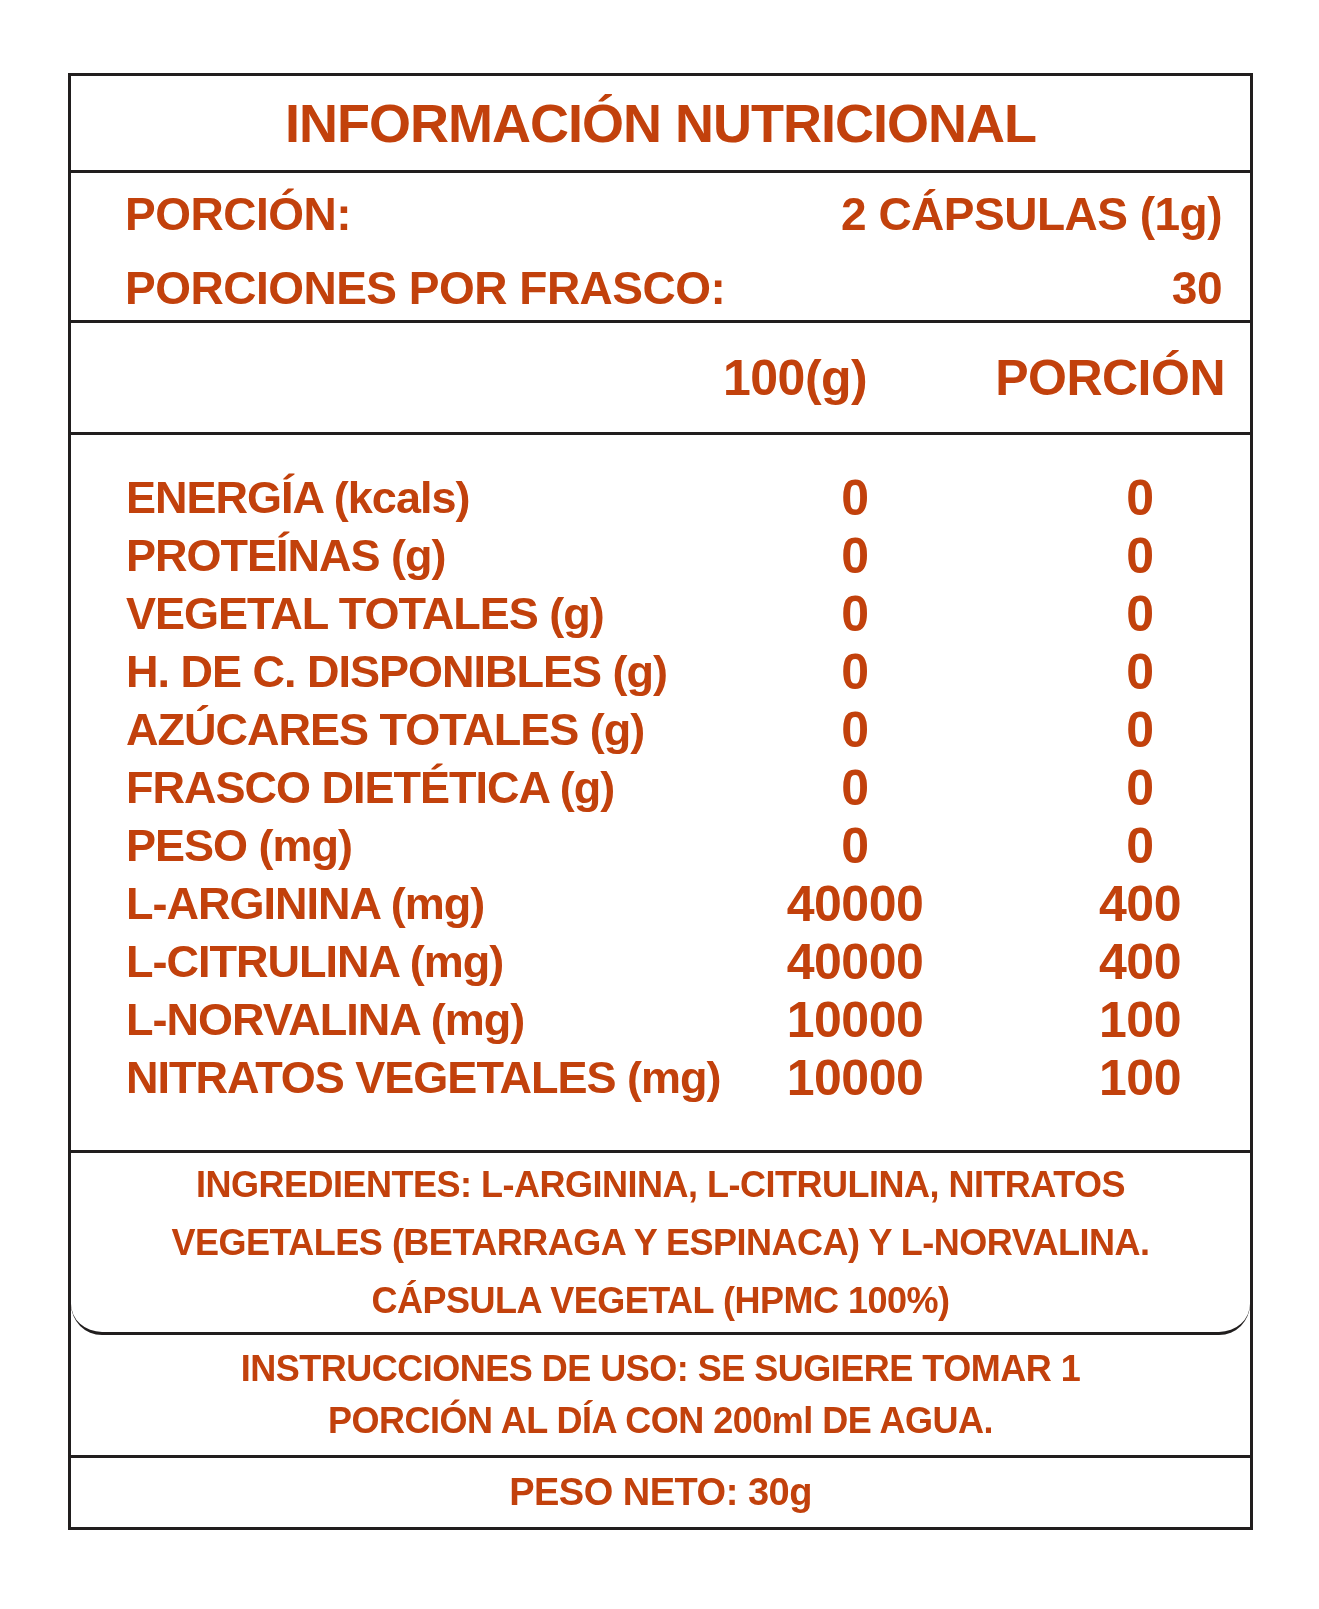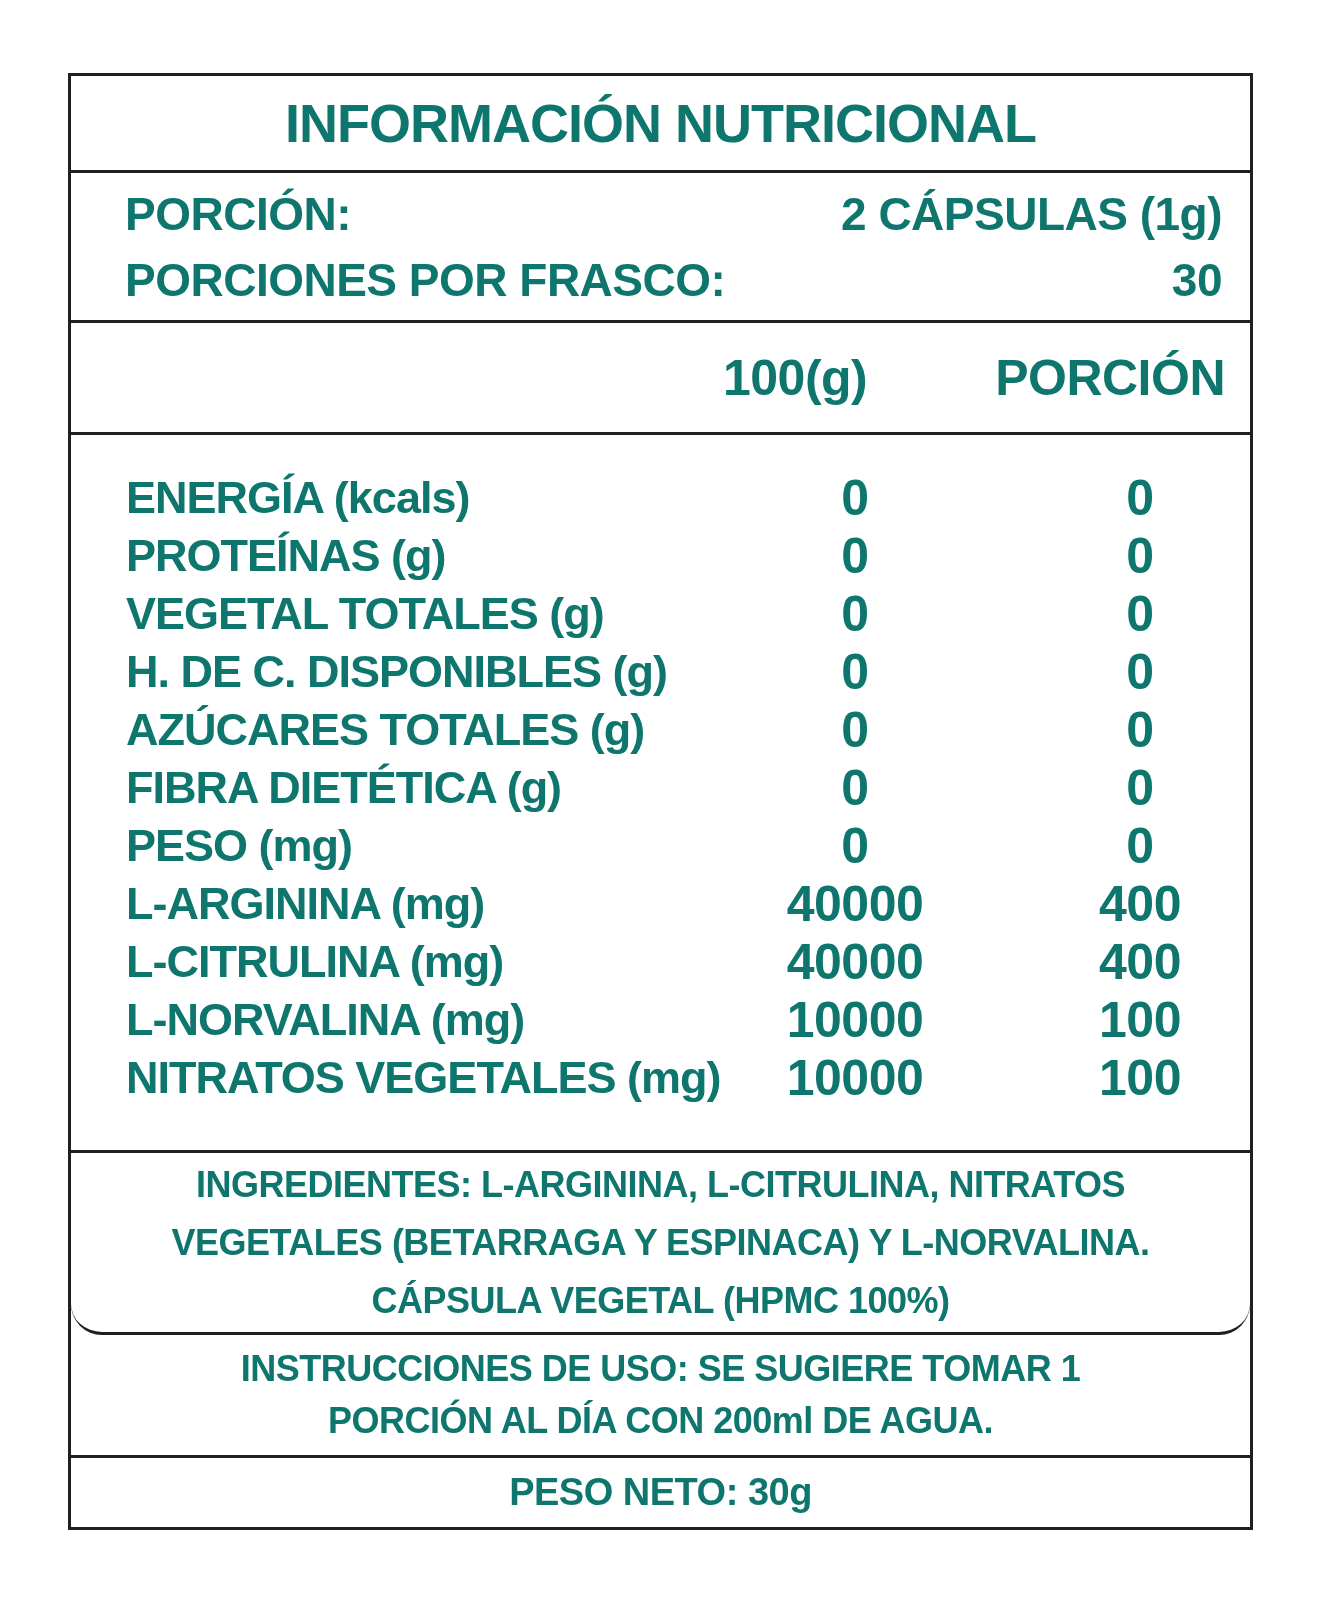--- a/index.html
+++ b/index.html
@@ -7,21 +7,21 @@
     padding: 0;
     background: #ffffff;
   }
   .page {
     position: relative;
     width: 1319px;
     height: 1609px;
     background: #ffffff;
     font-family: "Liberation Sans", sans-serif;
     font-weight: bold;
-    color: #0f766e;
+    color: #c2410c;
     overflow: hidden;
   }
   .label-box {
     position: absolute;
     left: 68px;
     top: 73px;
     width: 1185px;
     height: 1457px;
     border: 3px solid #211e1e;
     box-sizing: border-box;
@@ -53,20 +53,21 @@
     gap: 10px;
     padding: 0 28px 0 54px;
     font-size: 46px;
     letter-spacing: -0.5px;
   }
   .serving-row {
     display: flex;
     justify-content: space-between;
     align-items: baseline;
     line-height: 56px;
+    margin-top: 8px;
   }
   
   .sec-colhead {
     height: 112px;
     display: flex;
     align-items: center;
   }
   .row {
     display: flex;
     align-items: center;
@@ -184,21 +185,21 @@
         <span class="lbl">H. DE C. DISPONIBLES (g)</span>
         <span class="c1">0</span>
         <span class="c2">0</span>
       </div>
       <div class="row">
         <span class="lbl">AZÚCARES TOTALES (g)</span>
         <span class="c1">0</span>
         <span class="c2">0</span>
       </div>
       <div class="row">
-        <span class="lbl">FIBRA DIETÉTICA (g)</span>
+        <span class="lbl">FRASCO DIETÉTICA (g)</span>
         <span class="c1">0</span>
         <span class="c2">0</span>
       </div>
       <div class="row">
         <span class="lbl">PESO (mg)</span>
         <span class="c1">0</span>
         <span class="c2">0</span>
       </div>
       <div class="row">
         <span class="lbl">L-ARGININA (mg)</span>

